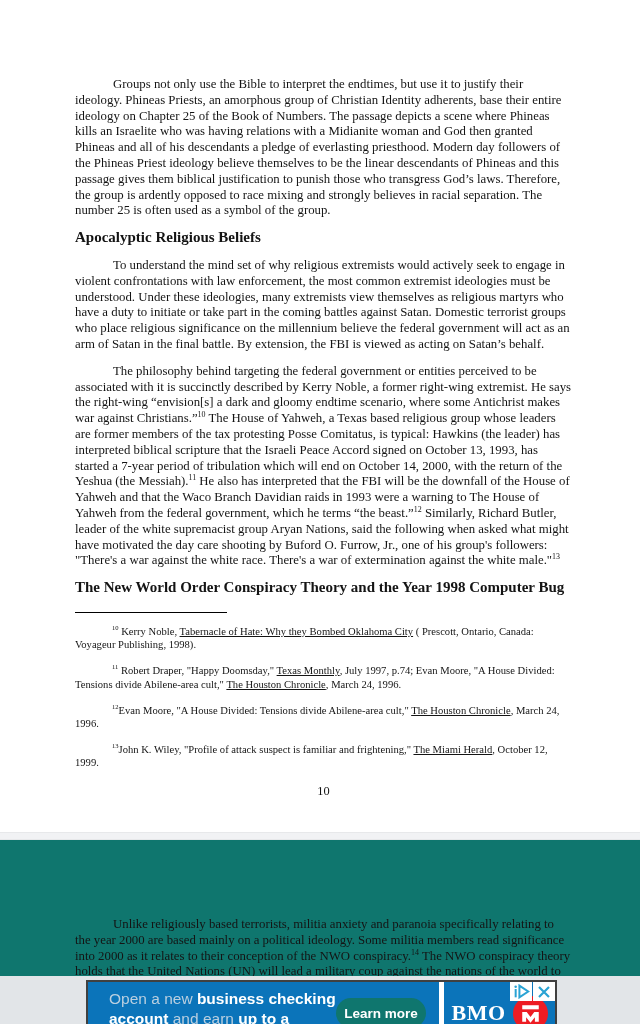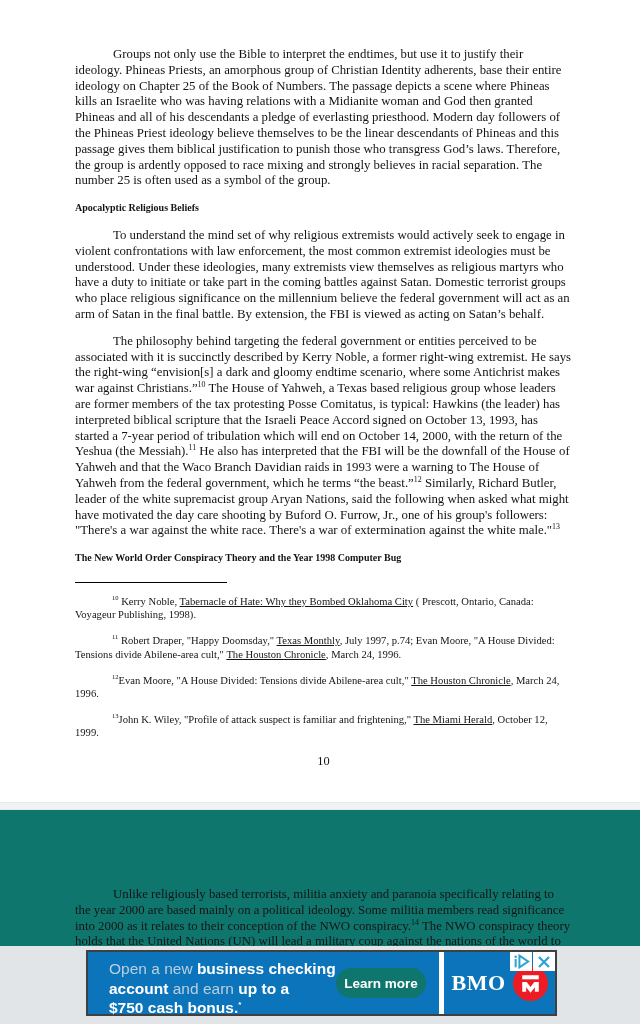--- a/index.html
+++ b/index.html
@@ -9,24 +9,24 @@
     background: #ffffff;
     font-family: "Liberation Serif", serif;
     color: #141414;
     overflow: hidden;
   }
   .b { font-weight: bold; }
   .u { text-decoration: underline; }
   sup { font-size: 0.62em; line-height: 0; vertical-align: super; }
 
   
-  .doc-page1 { height: 802px; overflow: hidden; background: #fff; }
+  .doc-page1 { height: 802px; overflow: hidden; background: #fff; margin-top: 30px; }
   .doc-content { padding: 47px 68px 0 75px; font-size: 12.8px; line-height: 15.8px; text-align: left; }
   p.body-para { margin: 0 0 11px 0; text-indent: 38px; }
-  h2.doc-heading { font-size: 10px; line-height: 15.8px; font-weight: bold; margin: 3px 0 12px 0; }
+  h2.doc-heading { font-size: 15px; line-height: 15.8px; font-weight: bold; margin: 3px 0 12px 0; }
   .footnote-rule { width: 152px; height: 0; border: none; border-top: 1.7px solid #000; margin: 16px 0 12px 0; }
   p.footnote { font-size: 10.6px; line-height: 13.4px; margin: 0 0 12.5px 0; text-indent: 37px; }
   .page-number { text-align: center; font-size: 12.4px; margin-top: 14px; }
 
   
   .page-separator { height: 8px; background: #f1f2f4; border-top: 1px solid #e7e8ea; border-bottom: 1px solid #e7e8ea; }
 
   
   .doc-page2 { height: 136px; overflow: hidden; background: #0f766e; }
   .doc-page2 .doc-content { padding-top: 77px; }

